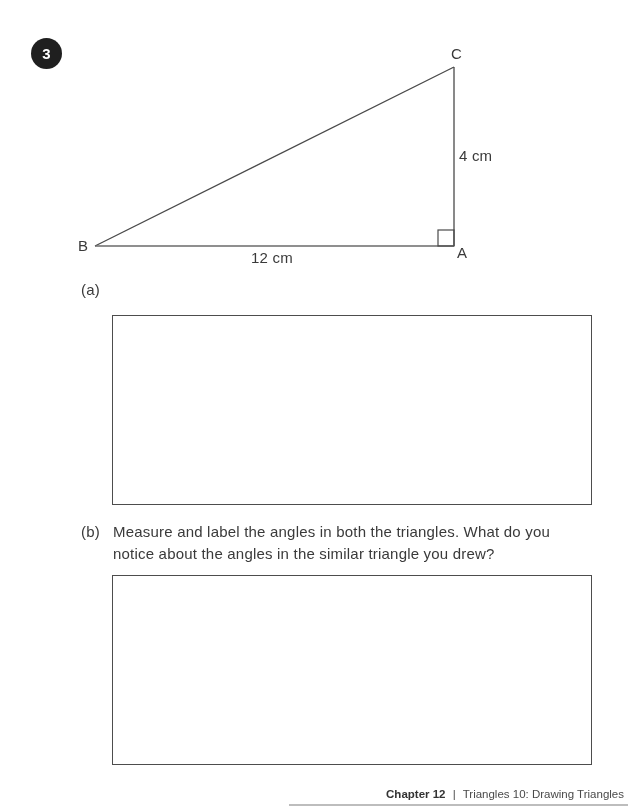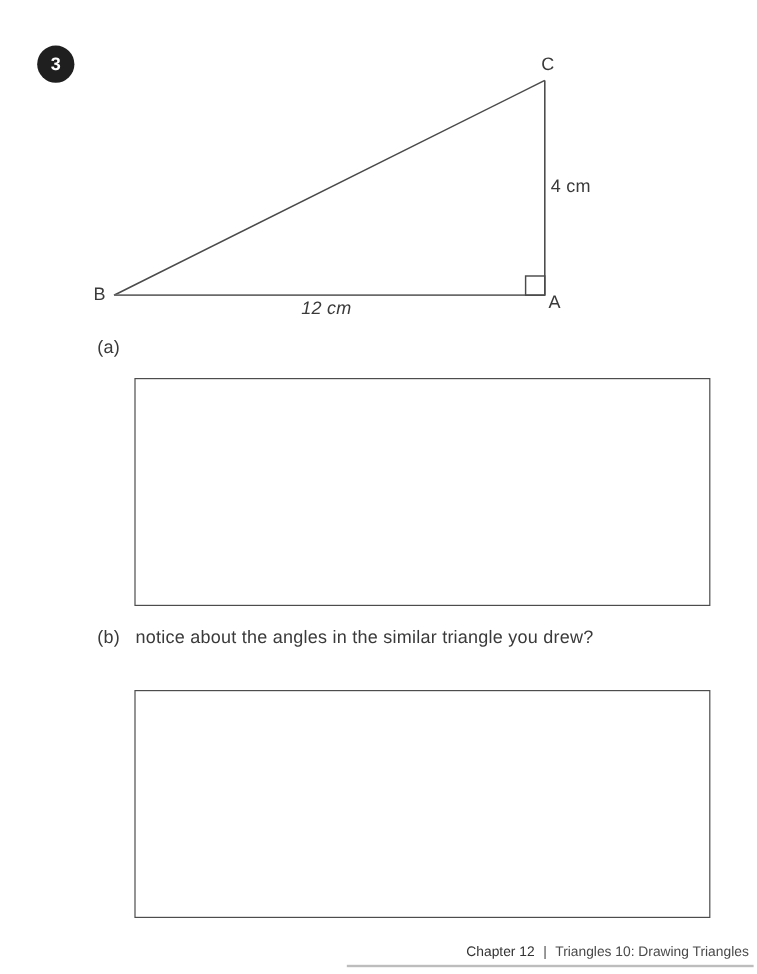--- a/index.html
+++ b/index.html
@@ -45,21 +45,21 @@
   .fig-label {
     position: absolute;
     font-size: 15px;
     letter-spacing: 0.2px;
     white-space: nowrap;
   }
   .label-c   { left: 451px; top: 45px; }
   .label-b   { left: 78px;  top: 237px; }
   .label-a   { left: 457px; top: 244px; }
   .label-6cm { left: 459px; top: 147px; }
-  .label-12cm{ left: 251px; top: 249px; font-style: italic; }
+  .label-12cm{ left: 251px; top: 249px; }
 
   
   .question {
     position: absolute;
     display: flex;
     font-size: 15px;
     letter-spacing: 0.2px;
     line-height: 22px;
   }
   .q-a { left: 81px; top: 279px; }
@@ -91,21 +91,21 @@
     color: #4a4a4a;
   }
   .footer-right {
     position: absolute;
     right: 7px;
     top: 788px;
     font-size: 11.5px;
     color: #4a4a4a;
     white-space: nowrap;
   }
-  .footer-right .chapter { font-weight: normal; color: #333333; }
+  .footer-right .chapter { font-weight: bold; color: #333333; }
   .footer-right .sep { margin: 0 4px; font-weight: 400; }
   .bottom-rule {
     position: absolute;
     left: 289px;
     top: 804px;
     width: 339px;
     height: 2px;
     background: #bdbdbd;
   }
 </style>
@@ -131,20 +131,21 @@
 
   <div class="question q-a">
     <span class="q-label">(a)</span>
   </div>
 
   <div class="answer-box box-a"></div>
 
   <div class="question q-b">
     <span class="q-label">(b)</span>
     <div class="q-text">
+      <div>Measure and label the angles in both the triangles. What do you</div>
       <div>notice about the angles in the similar triangle you drew?</div>
     </div>
   </div>
 
   <div class="answer-box box-b"></div>
 
   <div class="footer-left">Page 116</div>
 
   <div class="footer-right">
     <span class="chapter">Chapter 12</span>

